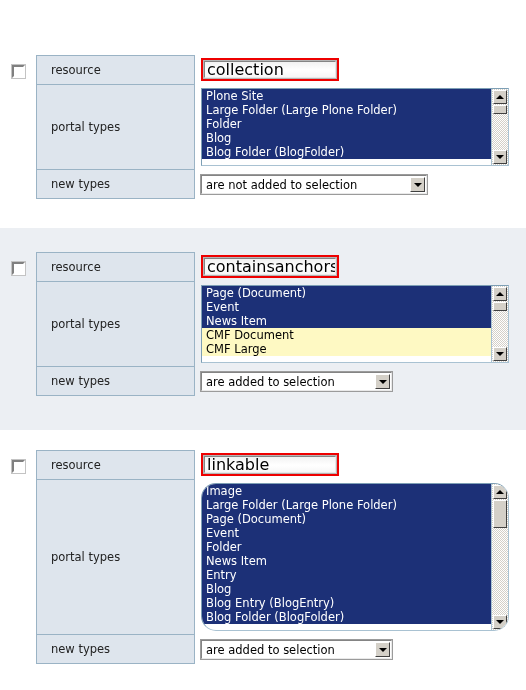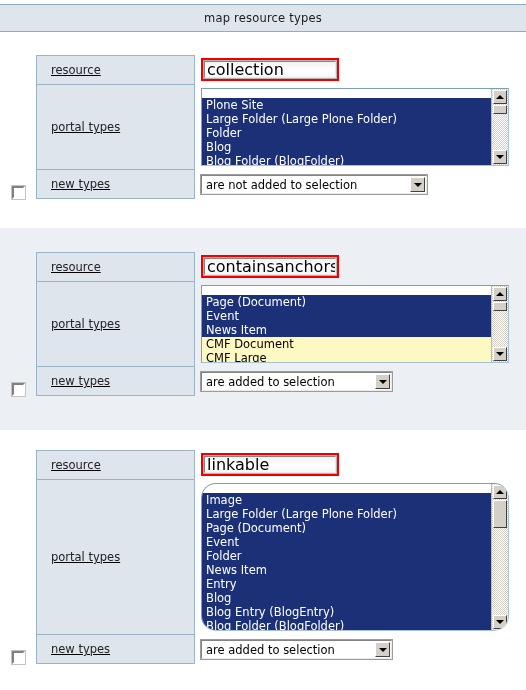--- a/index.html
+++ b/index.html
@@ -44,22 +44,21 @@
     width: 526px;
     background: #eceff3;
   }
 
   
   .section {
     position: absolute;
     left: 0;
     width: 526px;
     display: flex;
-    align-items: flex-end;
-    text-decoration: underline;
+    align-items: flex-start;
   }
   .cb-cell {
     width: 36px;
     padding-top: 10px;
     display: flex;
     justify-content: center;
   }
   .checkbox {
     width: 13px;
     height: 13px;
@@ -135,21 +134,20 @@
     border-bottom: 1px solid #a9c2d2;
     overflow: hidden;
   }
   .listbox .opts {
     position: absolute;
     left: 0;
     top: 0;
     right: 17px;
     bottom: 0;
     overflow: hidden;
-    margin-top: 9px;
   }
   .opt {
     height: 14px;
     line-height: 14px;
     font-size: 11.5px;
     padding-left: 4px;
     white-space: nowrap;
     color: #000000;
     background: #fef9c3;
   }
@@ -244,23 +242,20 @@
     justify-content: center;
     flex: none;
   }
   .sel-spacer { flex: 1 1 auto; }
 </style>
 </head>
 <body>
 
 <div id="page">
 
-  <div class="header-bar">
-    <div class="header-title">map resource types</div>
-  </div>
 
   <div class="band" style="top:228px;height:202px;"></div>
 
   <div class="section" style="top:55px;">
     <div class="cb-cell">
       <div class="checkbox"></div>
     </div>
     <table class="form-table">
       <tbody>
           <tr>

